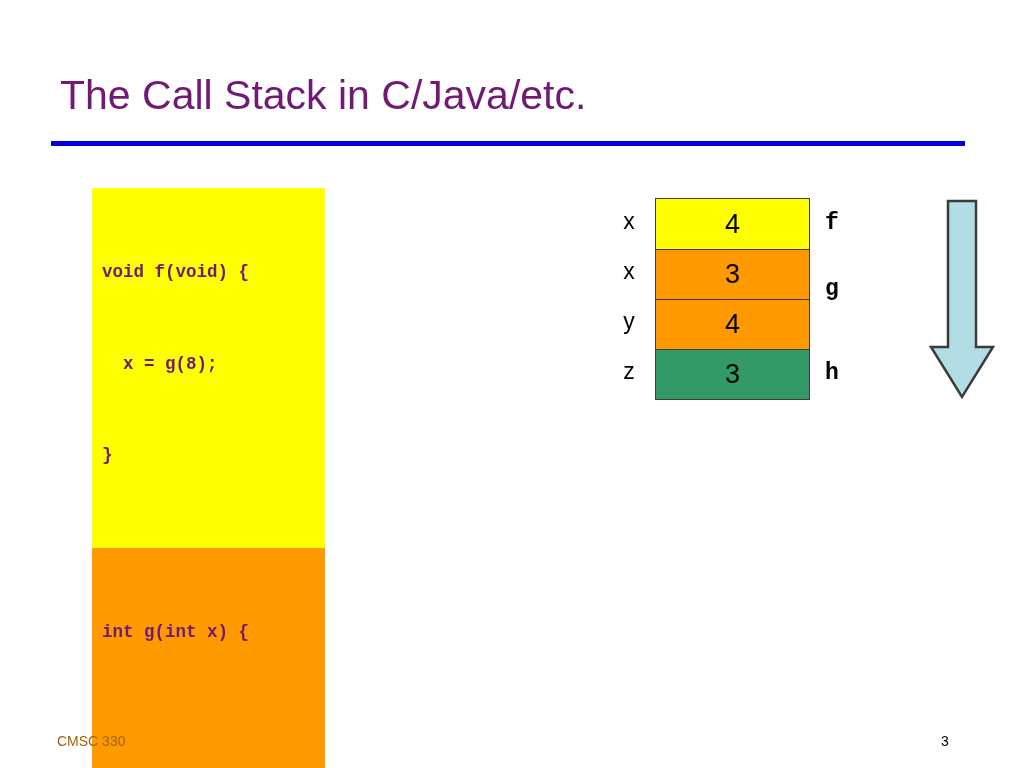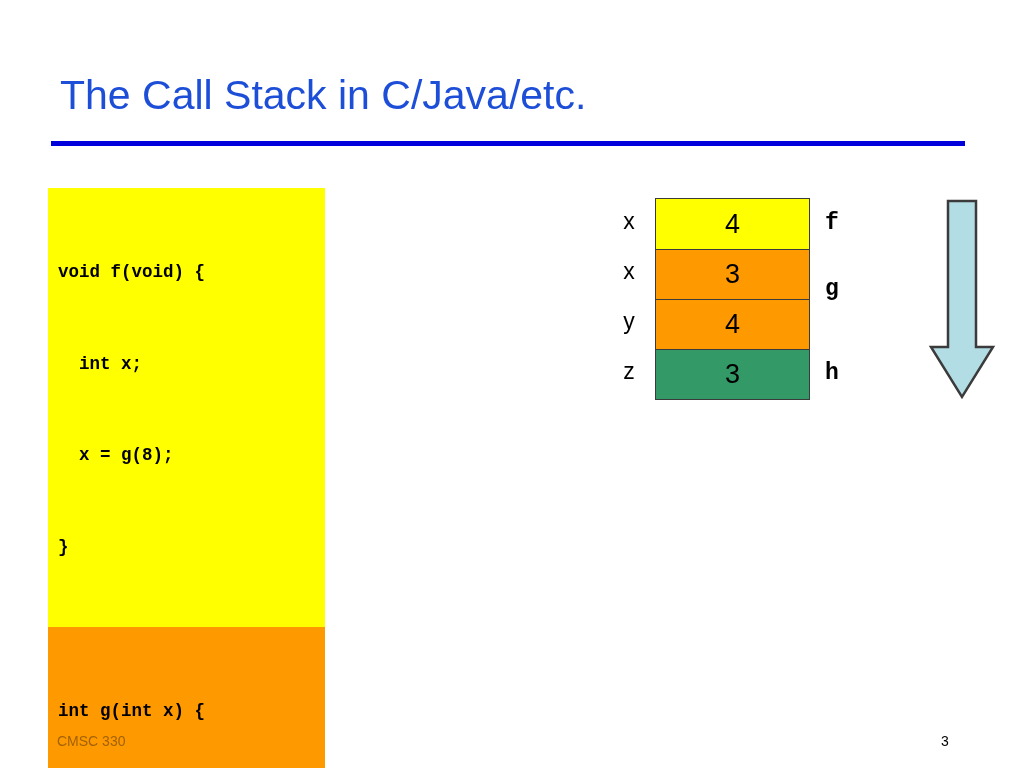--- a/index.html
+++ b/index.html
@@ -14,21 +14,21 @@
     overflow: hidden;
     font-family: "Liberation Sans", sans-serif;
   }
 
   
   #slide-title {
     position: absolute;
     left: 60px;
     top: 72px;
     font-size: 41px;
-    color: #1d4ed8;
+    color: #701a75;
     font-family: "Liberation Sans", sans-serif;
     font-weight: normal;
     letter-spacing: 0px;
     white-space: nowrap;
   }
   #title-rule {
     position: absolute;
     left: 51px;
     top: 141px;
     width: 914px;
@@ -38,27 +38,28 @@
 
   
   #code-listing {
     position: absolute;
     left: 48px;
     top: 188px;
     width: 277px;
   }
   .code-block {
     box-sizing: border-box;
-    padding: 8px 0 4px 10px;
+    padding: 8px 0 16px 10px;
     font-family: "Liberation Mono", "DejaVu Sans Mono", monospace;
     font-weight: bold;
     font-size: 17.5px;
     line-height: 30.5px;
-    color: #000000;
+    color: #701a75;
     white-space: pre;
+    margin-left: 44px;
   }
   .code-block .code-line {
     white-space: pre;
   }
   .blk-yellow  { background: #ffff00; }
   .blk-orange  { background: #ff9900; }
 
   
   #stack-diagram {
     position: absolute;
@@ -143,21 +144,20 @@
 </style>
 </head>
 <body>
 
 <div id="slide-title">The Call Stack in C/Java/etc.</div>
 <div id="title-rule"></div>
 
 <div id="code-listing">
   <div class="code-block blk-yellow">
     <div class="code-line">void f(void) {</div>
-    <div class="code-line">  int x;</div>
     <div class="code-line">  x = g(8);</div>
     <div class="code-line">}</div>
   </div>
   <div class="code-block blk-orange">
     <div class="code-line">int g(int x) {</div>
     
     
     
     
   </div>

